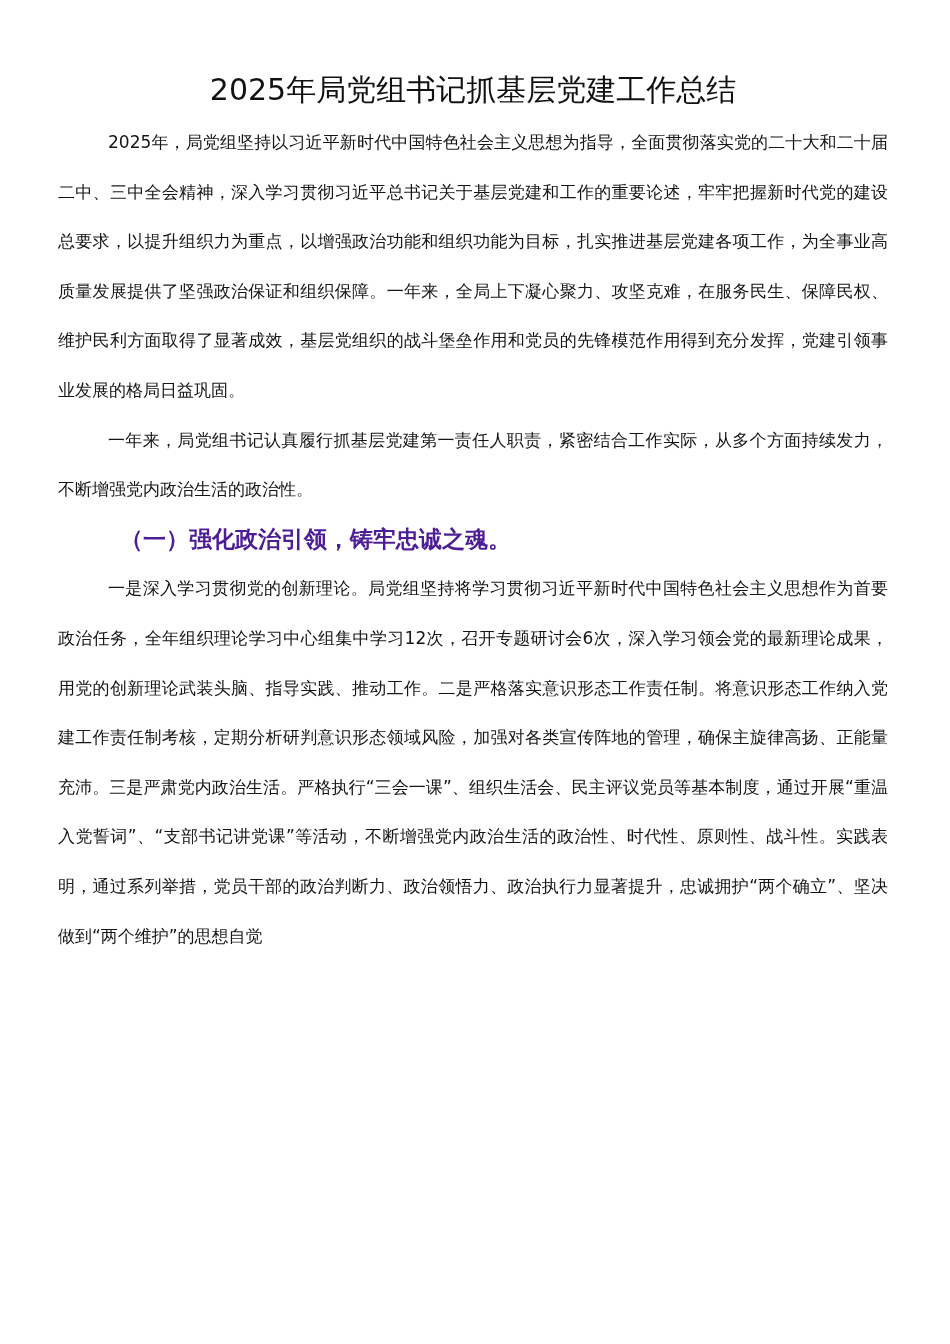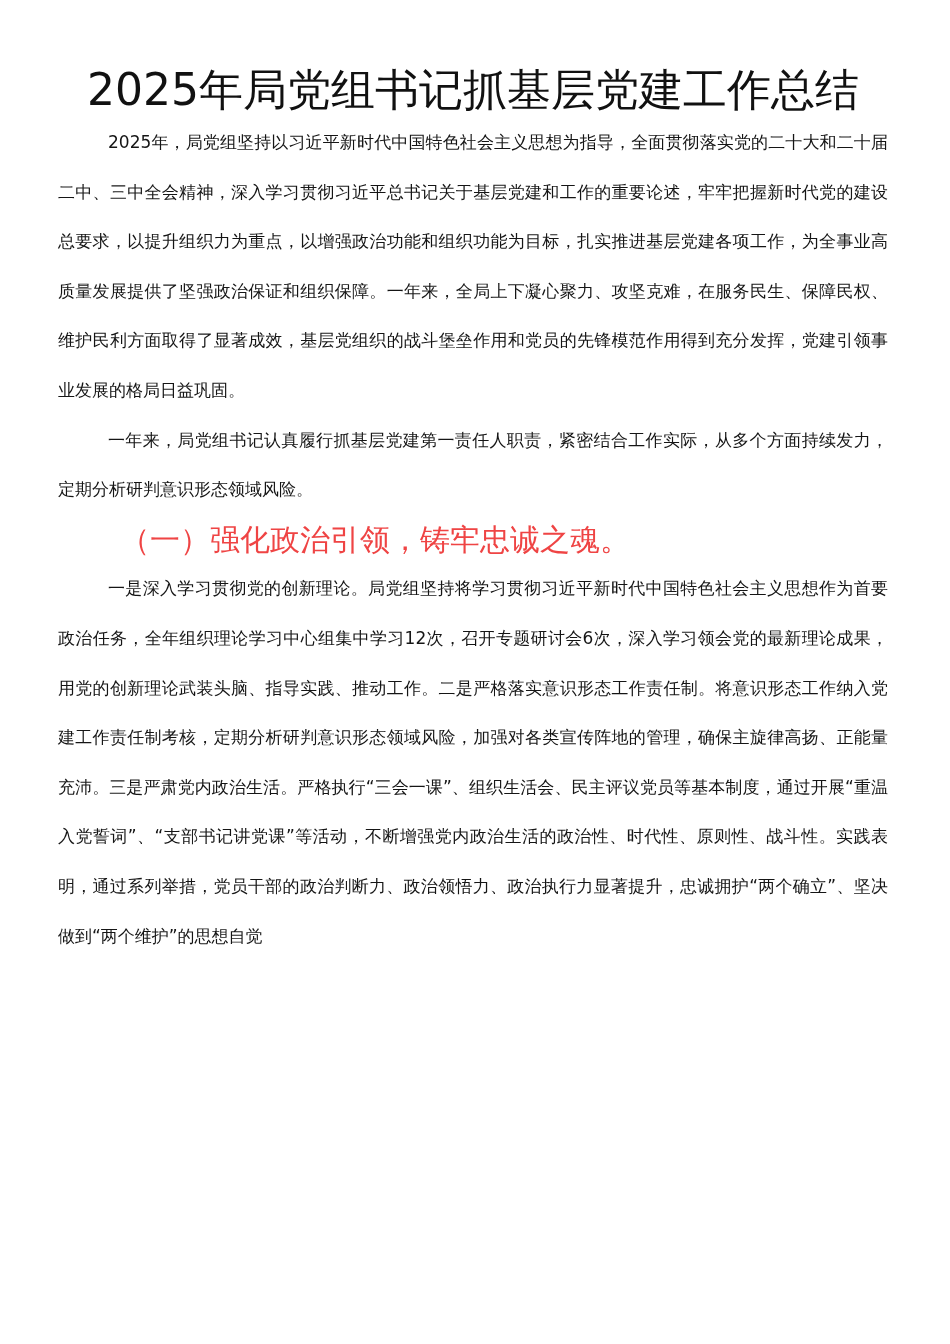--- a/index.html
+++ b/index.html
@@ -16,21 +16,21 @@
       color: #111111;
     }
     .page {
       position: absolute;
       left: 58px;
       top: 62px;
       width: 830px;
     }
     .title {
       text-align: center;
-      font-size: 44px;
+      font-size: 30px;
       line-height: 56px;
       height: 56px;
       margin: 0;
       font-weight: normal;
       color: #111111;
       letter-spacing: 0px;
     }
     .para {
       margin: 0;
       font-size: 17px;
@@ -44,29 +44,29 @@
     }
     .heading {
       margin: 0;
       font-size: 24.2px;
       line-height: 49.6px;
       text-indent: 50px;
       color: #151515;
     }
     .subheading {
       margin: 0;
-      font-size: 30px;
+      font-size: 23px;
       line-height: 49.6px;
-      font-weight: normal;
+      font-weight: bold;
       text-indent: 62px;
-      color: #ef4444;
+      color: #4c1d95;
     }
   </style>
 </head>
 <body>
 
 <div class="page">
   <h1 class="title">2025年局党组书记抓基层党建工作总结</h1>
   <p class="para indent">2025年，局党组坚持以习近平新时代中国特色社会主义思想为指导，全面贯彻落实党的二十大和二十届二中、三中全会精神，深入学习贯彻习近平总书记关于基层党建和工作的重要论述，牢牢把握新时代党的建设总要求，以提升组织力为重点，以增强政治功能和组织功能为目标，扎实推进基层党建各项工作，为全事业高质量发展提供了坚强政治保证和组织保障。一年来，全局上下凝心聚力、攻坚克难，在服务民生、保障民权、维护民利方面取得了显著成效，基层党组织的战斗堡垒作用和党员的先锋模范作用得到充分发挥，党建引领事业发展的格局日益巩固。</p>
-  <p class="para indent">一年来，局党组书记认真履行抓基层党建第一责任人职责，紧密结合工作实际，从多个方面持续发力，定期分析研判意识形态领域风险。</p>
+  <p class="para indent">一年来，局党组书记认真履行抓基层党建第一责任人职责，紧密结合工作实际，从多个方面持续发力，不断增强党内政治生活的政治性。</p>
   <p class="subheading">（一）强化政治引领，铸牢忠诚之魂。</p>
   <p class="para indent">一是深入学习贯彻党的创新理论。局党组坚持将学习贯彻习近平新时代中国特色社会主义思想作为首要政治任务，全年组织理论学习中心组集中学习12次，召开专题研讨会6次，深入学习领会党的最新理论成果，用党的创新理论武装头脑、指导实践、推动工作。二是严格落实意识形态工作责任制。将意识形态工作纳入党建工作责任制考核，定期分析研判意识形态领域风险，加强对各类宣传阵地的管理，确保主旋律高扬、正能量充沛。三是严肃党内政治生活。严格执行“三会一课”、组织生活会、民主评议党员等基本制度，通过开展“重温入党誓词”、“支部书记讲党课”等活动，不断增强党内政治生活的政治性、时代性、原则性、战斗性。实践表明，通过系列举措，党员干部的政治判断力、政治领悟力、政治执行力显著提升，忠诚拥护“两个确立”、坚决做到“两个维护”的思想自觉</p>
 </div>
 
 </body></html>

